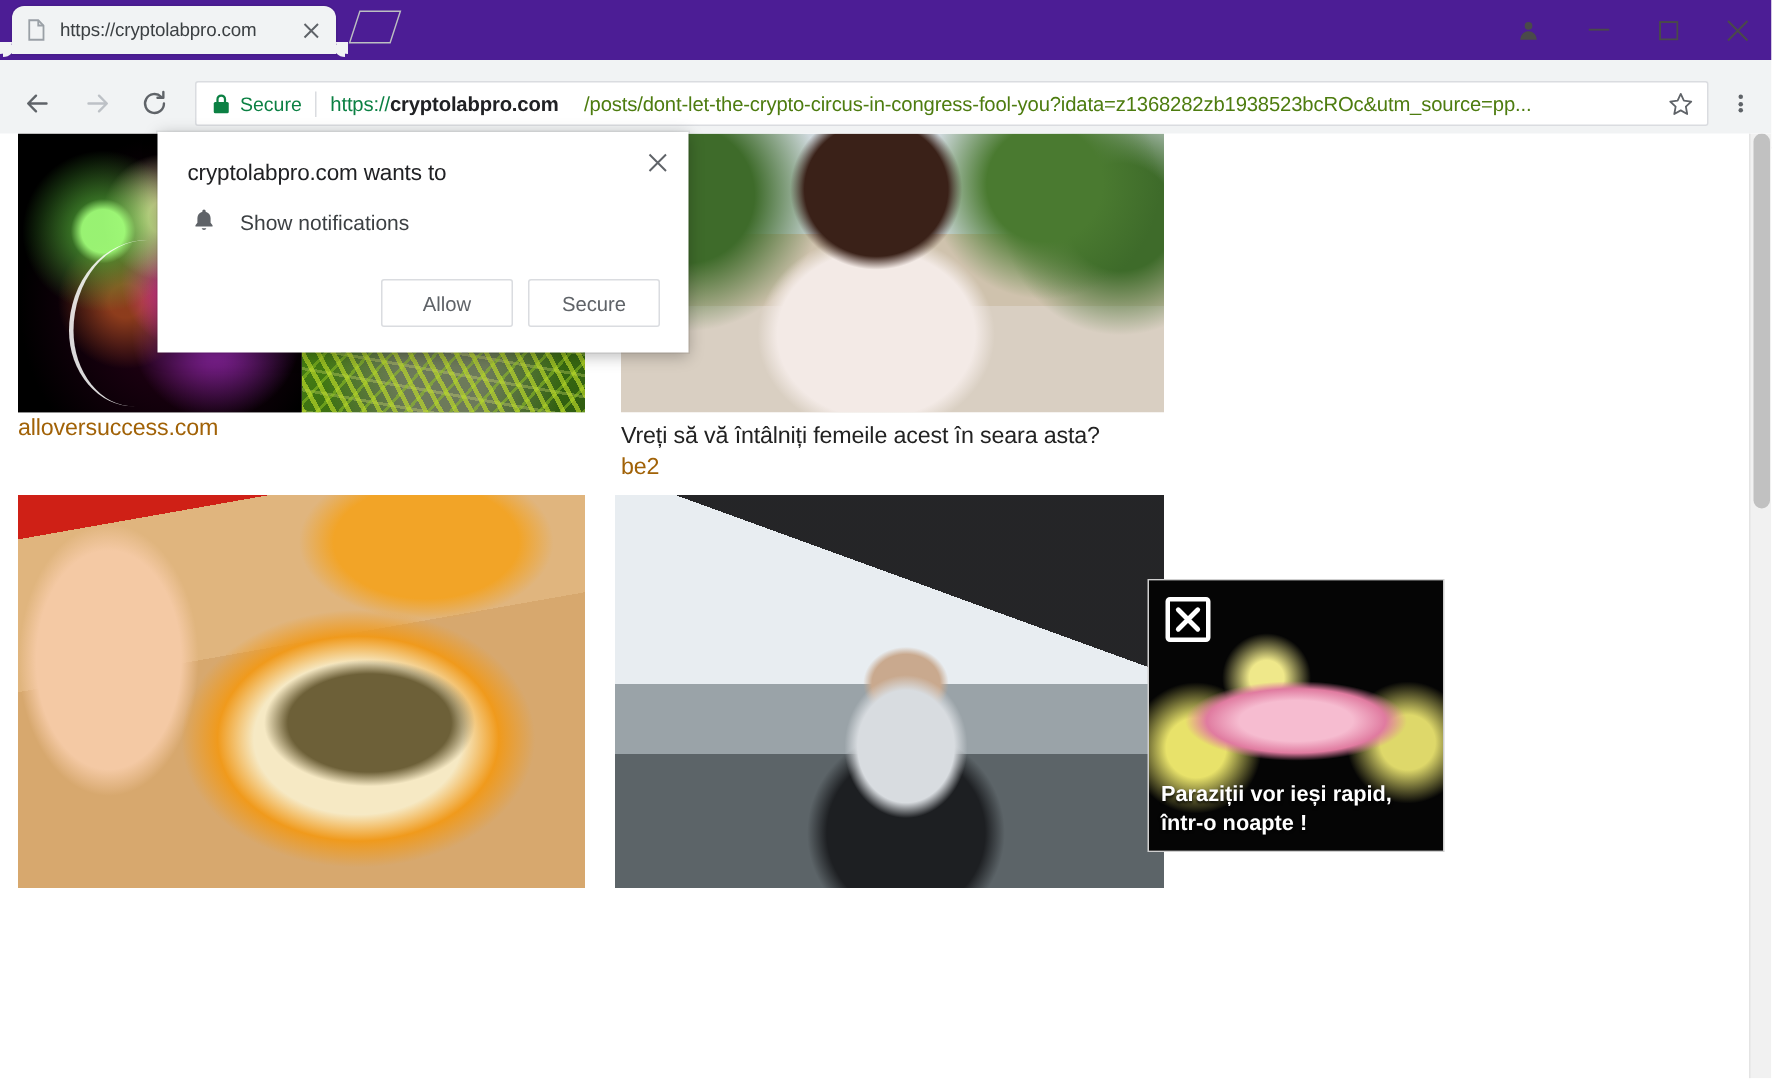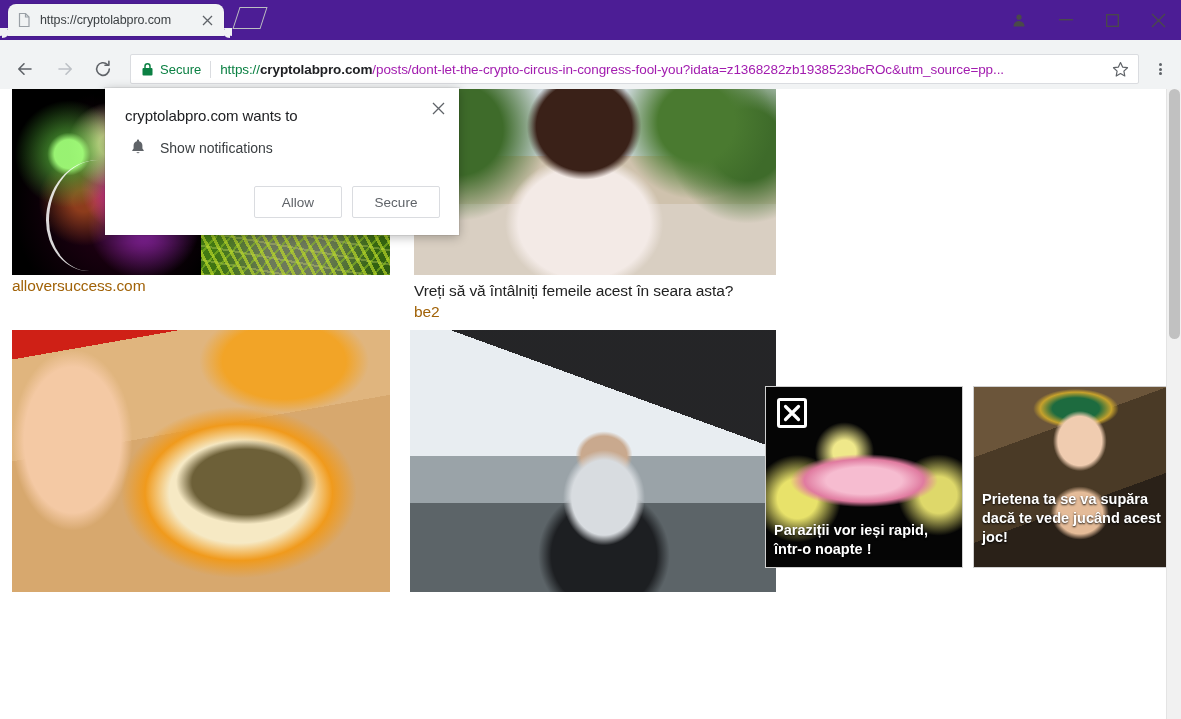--- a/index.html
+++ b/index.html
@@ -145,21 +145,21 @@
     font-size: 13.5px;
     color: #5f6368;
     white-space: nowrap;
     overflow: hidden;
     flex: 1 1 auto;
     min-width: 0;
     letter-spacing: -0.1px;
   }
   .url .scheme { color: #0b8043; }
   .url .host { color: #202124; font-weight: 600; }
-  .url .path { color: #a21caf; }
+  .url .path { color: #4d7c0f; margin-left: 17px; }
   .star-btn {
     width: 24px; height: 24px;
     display:flex; align-items:center; justify-content:center;
     flex: 0 0 24px;
     margin-left: 4px;
     color:#5f6368;
   }
   .menu-btn {
     width: 30px; height: 30px;
     margin-left: 6px;
@@ -497,24 +497,20 @@
           <div class="banner">
             <div class="banner-img img-parasite"></div>
             <div class="banner-close">
               <svg width="18" height="18" viewBox="0 0 18 18">
                 <path d="M2.5 2.5 L15.5 15.5 M15.5 2.5 L2.5 15.5" stroke="#ffffff" stroke-width="3.2" fill="none" stroke-linecap="round"></path>
               </svg>
             </div>
             <div class="banner-caption">Paraziții vor ieși rapid, într-o noapte !</div>
           </div>
 
-          <div class="banner">
-            <div class="banner-img img-queen"></div>
-            <div class="banner-caption" style="bottom:20px;">Prietena ta se va supăra dacă te vede jucând acest joc!</div>
-          </div>
 
         </div>
       </div>
 
     </div>
 
     <div class="scrollbar">
       <div class="scroll-thumb"></div>
     </div>
 
@@ -523,21 +519,21 @@
   <div style="position:absolute; left:105px; top:88px; width:354px; background:#ffffff; box-shadow:0 2px 10px rgba(0,0,0,0.28), 0 0 0 1px rgba(0,0,0,0.06); z-index:50;">
 
     <div style="position:absolute; right:8px; top:7px; width:26px; height:26px; display:flex; align-items:center; justify-content:center;">
       <svg width="13" height="13" viewBox="0 0 13 13">
         <path d="M1 1 L12 12 M12 1 L1 12" stroke="#5f6368" stroke-width="1.3" fill="none"></path>
       </svg>
     </div>
 
     <div style="padding:19px 20px 0 20px; font-size:15px; color:#202124; letter-spacing:-0.1px;">cryptolabpro.com wants to</div>
 
-    <div style="display:flex; align-items:center; padding:14px 20px 0 22px;text-align:right;">
+    <div style="display:flex; align-items:center; padding:14px 20px 0 22px;">
       <span style="width:20px; height:20px; margin-right:13px; flex:0 0 20px;">
         <svg width="18" height="18" viewBox="0 0 18 18">
           <path d="M9 1.6c-.6 0-1.1.5-1.1 1.1v.5C5.9 3.7 4.6 5.4 4.6 7.4v3.1l-1.3 1.7v.8h11.4v-.8l-1.3-1.7V7.4c0-2-1.3-3.7-3.3-4.2v-.5c0-.6-.5-1.1-1.1-1.1z" fill="#5f6368"></path>
           <path d="M7.4 14.2a1.7 1.7 0 0 0 3.2 0z" fill="#5f6368"></path>
         </svg>
       </span>
       <span style="font-size:14px; color:#3c4043;">Show notifications</span>
     </div>
 
     <div style="display:flex; justify-content:flex-end; gap:10px; padding:28px 19px 17px 19px;">

